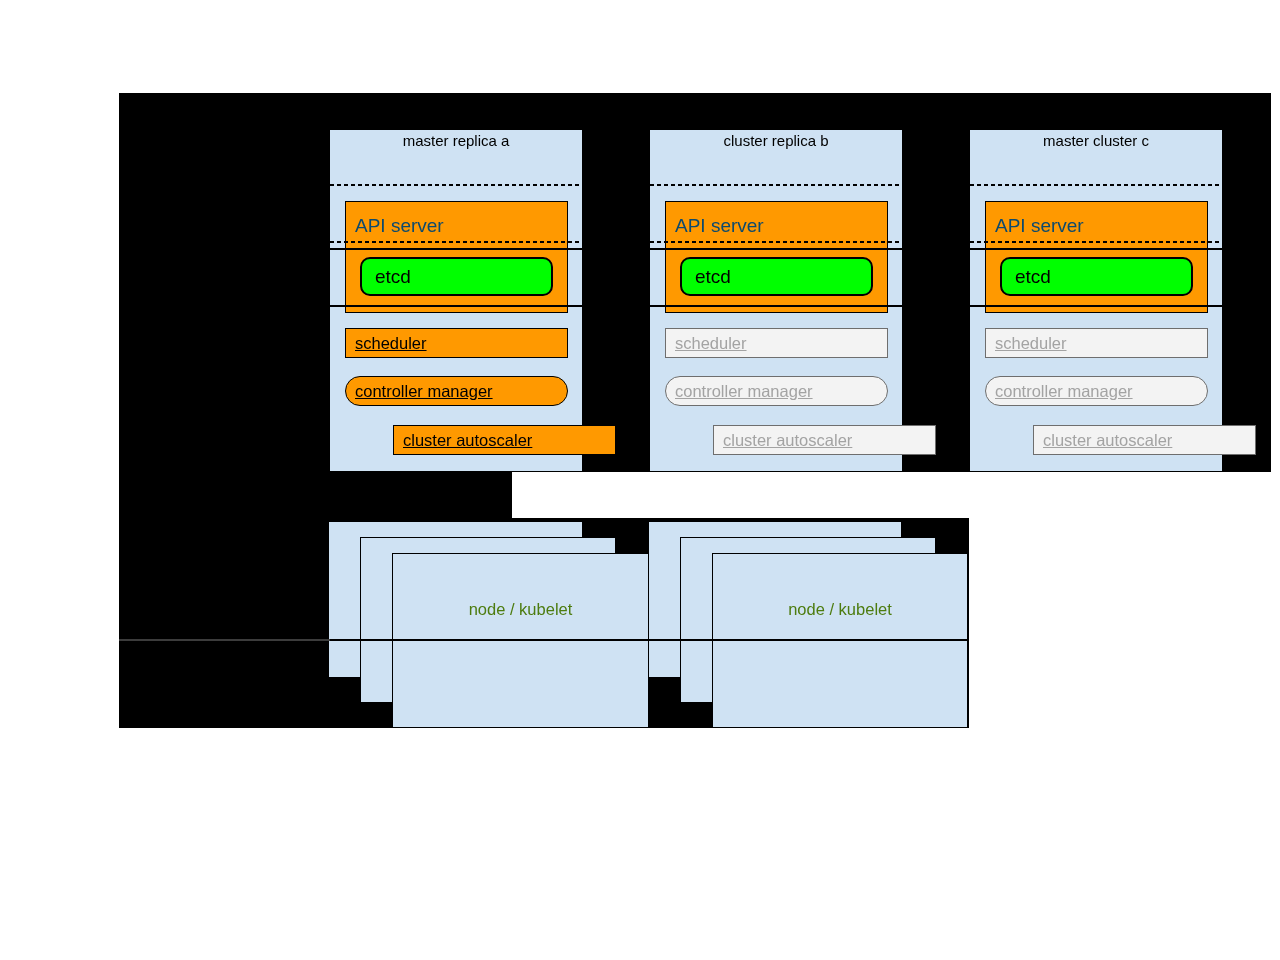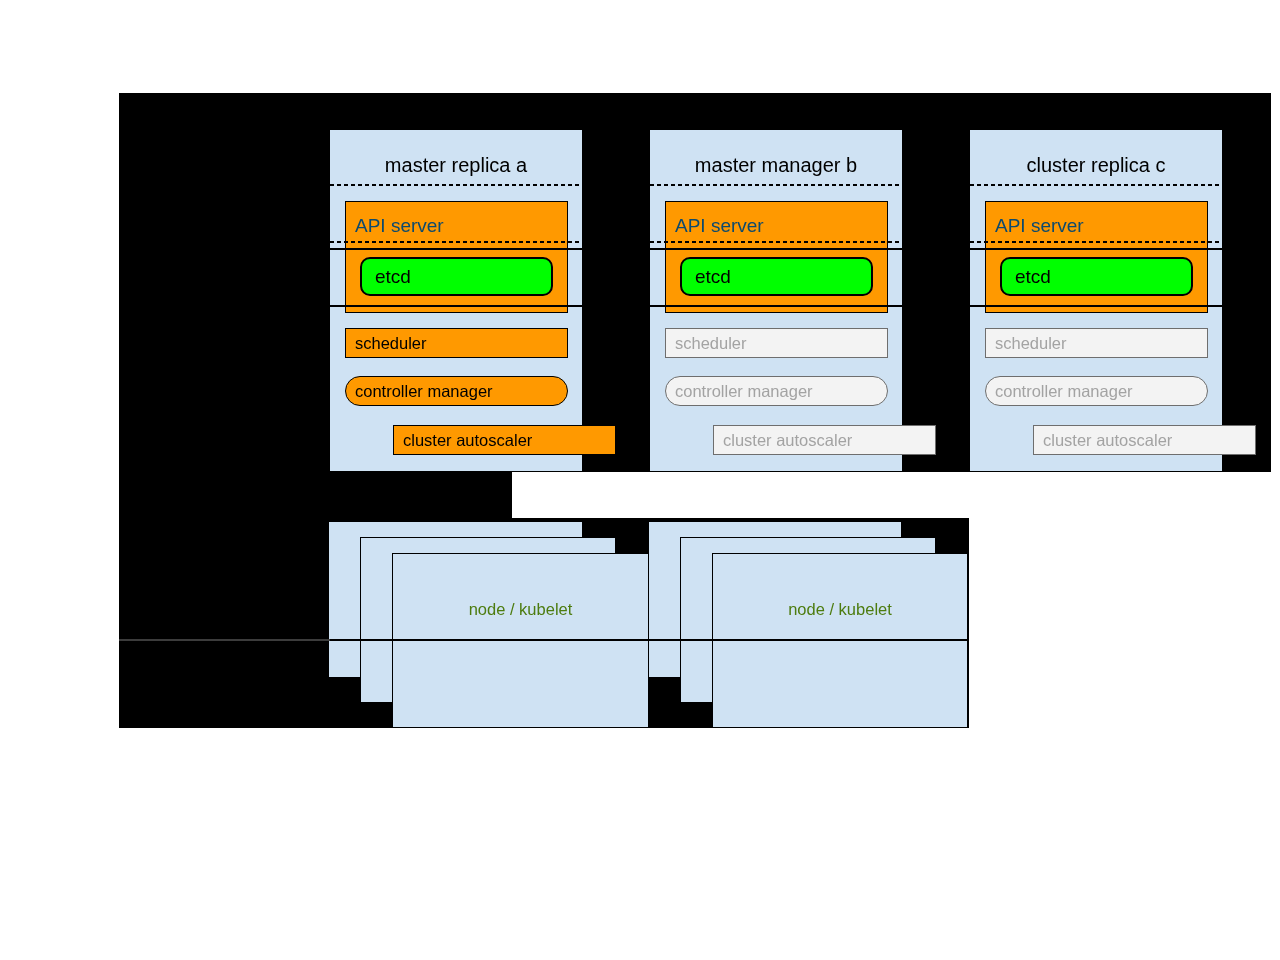--- a/index.html
+++ b/index.html
@@ -17,22 +17,22 @@
   
   .master {
     position: absolute; top: 129px; width: 254px; height: 343px;
     background: #cfe2f3; border: 1.5px solid #000; z-index: 2;
   }
   #master-a { left: 329px; }
   #master-b { left: 649px; }
   #master-c { left: 969px; }
 
   .master-title {
-    position: absolute; left: 0; top: 24px; width: 100%;
-    text-align: center; font-size: 20px; color: #000;
+    position: absolute; left: 0; top: 2px; width: 100%;
+    text-align: center; font-size: 15px; color: #000;
   }
 
   .rule { position: absolute; left: 0; width: 100%; z-index: 6; }
   .rule.dashed {
     height: 1.5px;
     background: repeating-linear-gradient(90deg, #000 0 4px, transparent 4px 7px);
   }
   .rule.solid { height: 2px; background: #000; }
   .rule.r1 { top: 54px; }
   .rule.r2 { top: 111px; }
@@ -50,21 +50,21 @@
     position: absolute; left: 14px; top: 55px; width: 193px; height: 39px;
     background: #00ff00; border: 2px solid #000; border-radius: 10px;
     display: flex; align-items: center; z-index: 4;
   }
   .etcd-label { margin-left: 13px; font-size: 19px; color: #000; }
 
   .comp {
     position: absolute; left: 15px; width: 223px; height: 30px;
     display: flex; align-items: center; z-index: 3; font-size: 16.5px;
   }
-  .comp span { margin-left: 9px; white-space: nowrap; }
+  .comp span { margin-left: 9px; white-space: nowrap; text-decoration: underline; }
   .comp.c1 { top: 198px; }
   .comp.c2 { top: 246px; border-radius: 15px; }
   .comp.c3 { top: 295px; margin-left: 48px; }
   .comp.active   { background: #ff9900; border: 1.5px solid #000;    color: #000; }
   .comp.inactive { background: #f3f3f3; border: 1.5px solid #6e6e6e; color: #a3a3a3; }
 
   
   .node-box {
     position: absolute; background: #cfe2f3; border: 1.5px solid #000; z-index: 2;
   }
@@ -111,21 +111,21 @@
       </div>
     <div class="comp c2 active">
         <span>controller manager</span>
       </div>
     <div class="comp c3 active">
         <span>cluster autoscaler</span>
       </div>
   </div>
 
   <div id="master-b" class="master">
-    <div class="master-title">master manager b</div>
+    <div class="master-title">cluster replica b</div>
     <div class="rule dashed r1"></div>
     <div class="api-block">
       <div class="api-label">API server</div>
       <div class="etcd-box">
         <span class="etcd-label">etcd</span>
       </div>
     </div>
     <div class="rule dashed r2"></div>
     <div class="rule solid r3"></div>
     <div class="rule solid r4"></div>
@@ -134,21 +134,21 @@
       </div>
     <div class="comp c2 inactive">
         <span>controller manager</span>
       </div>
     <div class="comp c3 inactive">
         <span>cluster autoscaler</span>
       </div>
   </div>
 
   <div id="master-c" class="master">
-    <div class="master-title">cluster replica c</div>
+    <div class="master-title">master cluster c</div>
     <div class="rule dashed r1"></div>
     <div class="api-block">
       <div class="api-label">API server</div>
       <div class="etcd-box">
         <span class="etcd-label">etcd</span>
       </div>
     </div>
     <div class="rule dashed r2"></div>
     <div class="rule solid r3"></div>
     <div class="rule solid r4"></div>

